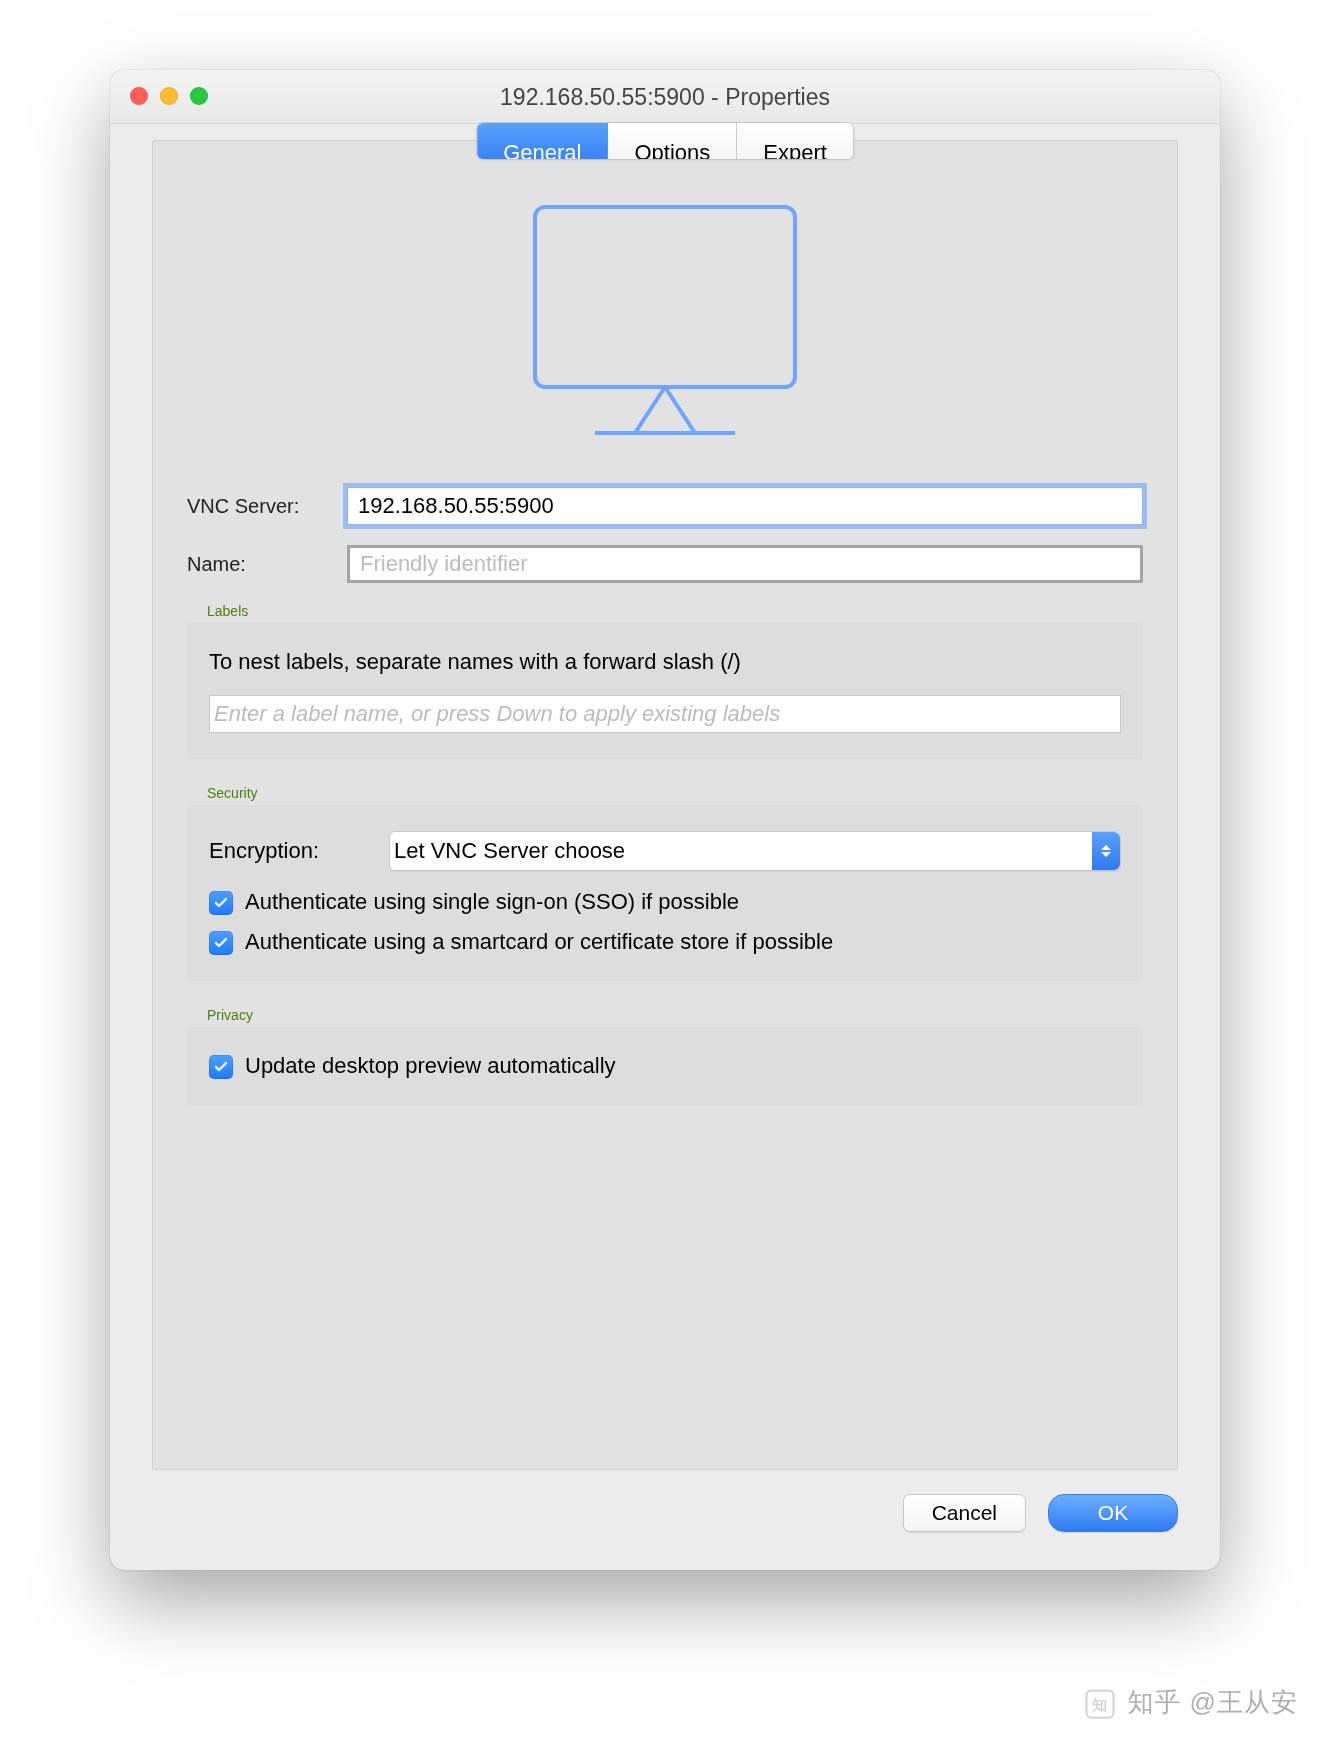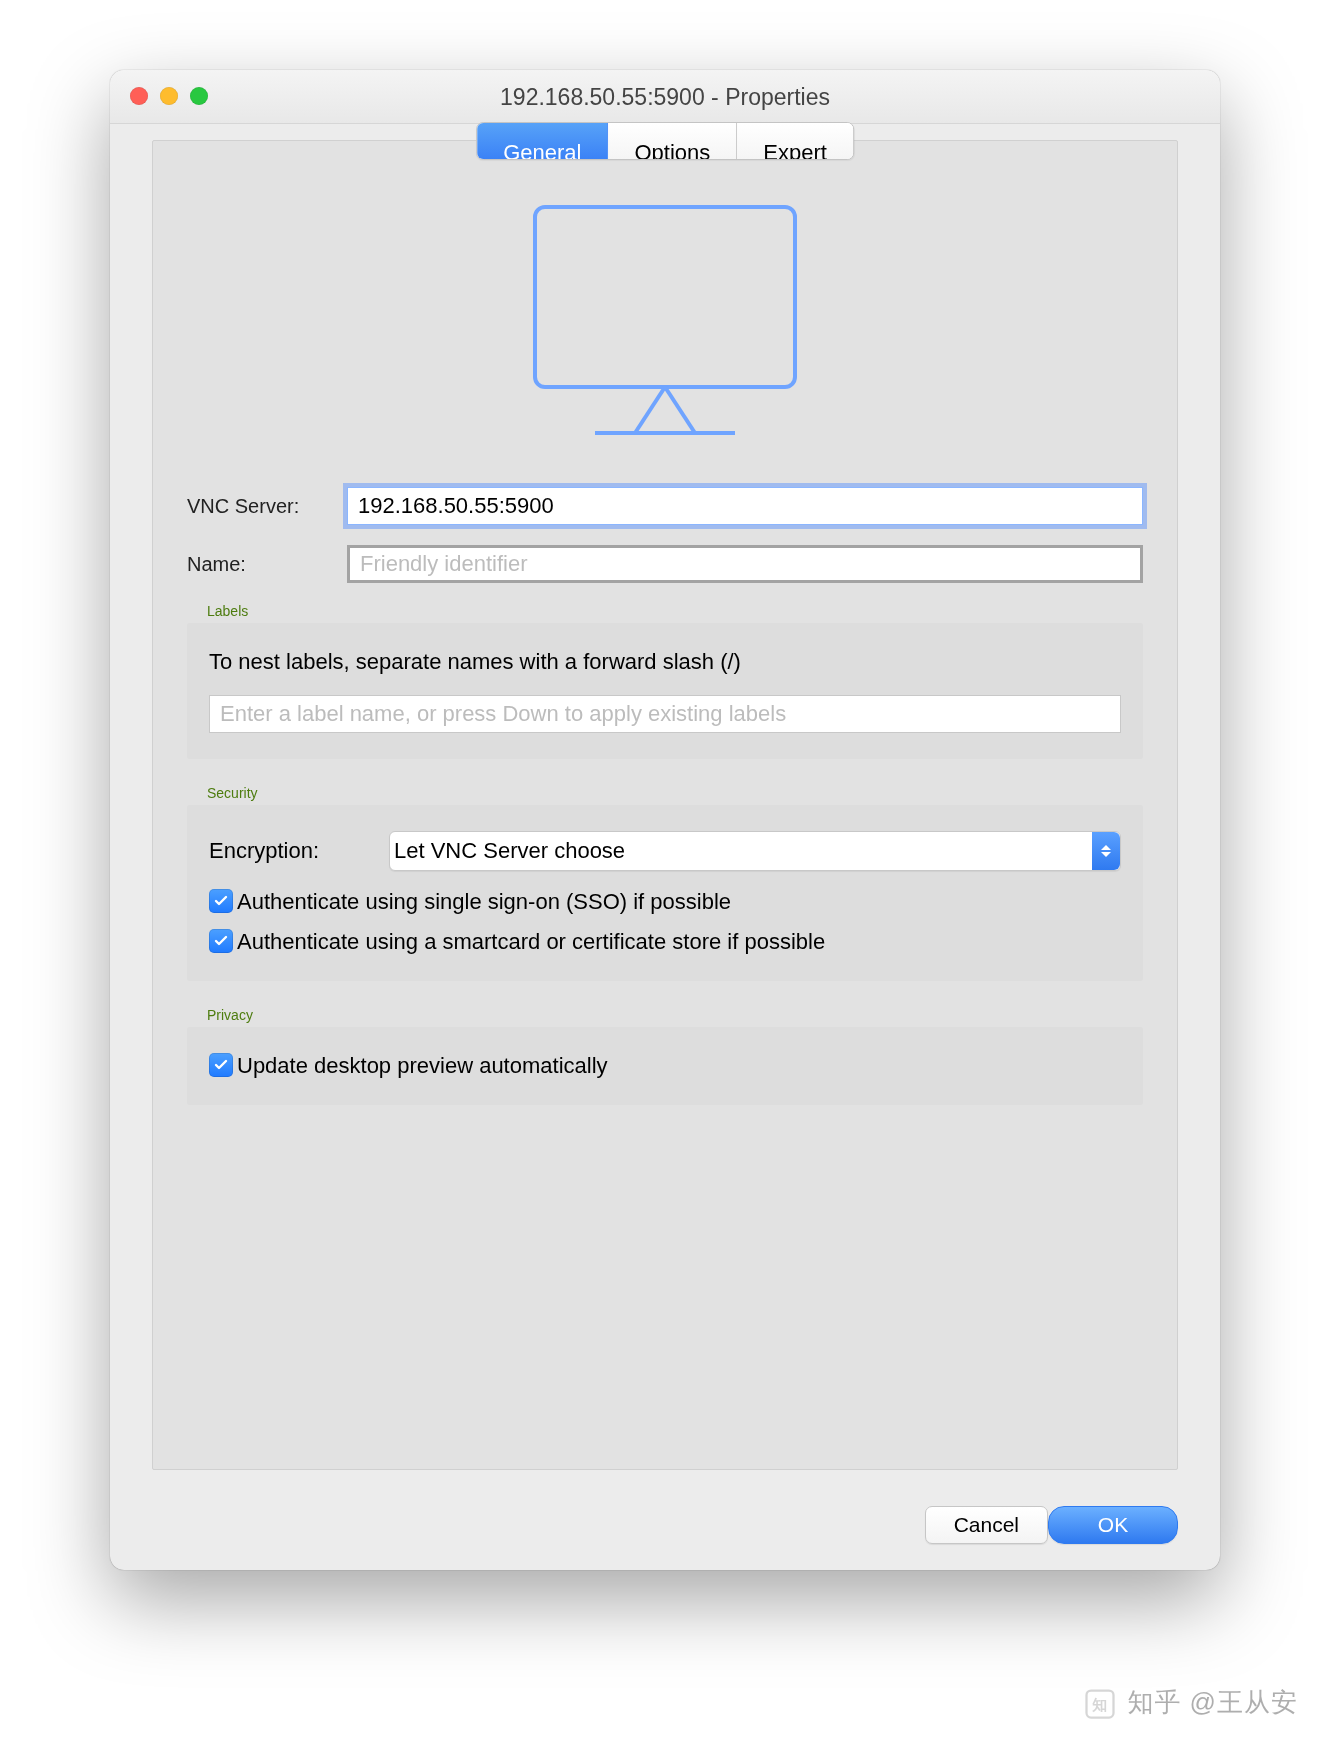--- a/index.html
+++ b/index.html
@@ -81,22 +81,22 @@
   .group-label { font-size: 14px; color: #4d7c0f; margin: 12px 0 4px 20px; }
   .group-box {
     background: #dddddd;
     border-radius: 2px;
     padding: 26px 22px;
     margin-bottom: 26px;
   }
   .hint { font-size: 22px; margin-bottom: 20px; }
   .label-input {
     width: 100%; height: 38px; font-size: 22px;
-    padding: 0 10px;
-    border: 1px solid #c8c8c8; background: #fff;
+    padding: 0 4px;
+    border: 1px solid #c8c8c8; background: #fff; font-style: italic;
   }
   .label-input::placeholder { color: #bcbcbc; }
 
   .sec-row { display: flex; align-items: center; margin-bottom: 18px; }
   .sec-label { font-size: 22px; width: 180px; }
   .select {
     flex: 1; height: 40px; display: flex; align-items: center;
     background: #fff;
     border: 1px solid #c8c8c8;
     border-radius: 6px;
@@ -109,33 +109,33 @@
     position: absolute; right: 0; top: 0; bottom: 0; width: 28px;
     background: linear-gradient(#5aa0ff,#2f7af0);
     border-radius: 0 6px 6px 0;
     display: flex; flex-direction: column; align-items: center; justify-content: center;
     gap: 2px;
   }
   .arr-up, .arr-down { width: 0; height: 0; border-left: 5px solid transparent; border-right: 5px solid transparent; }
   .arr-up { border-bottom: 5px solid #fff; }
   .arr-down { border-top: 5px solid #fff; }
 
-  .check-row { display: flex; align-items: flex-start; gap: 4px; font-size: 22px; margin-top: 14px; }
+  .check-row { display: flex; align-items: flex-end; gap: 12px; font-size: 22px; margin-top: 14px; }
   .chk {
     width: 24px; height: 24px; border-radius: 5px;
     background: linear-gradient(#4ca0ff,#1f7aff);
     display: flex; align-items: center; justify-content: center;
     flex-shrink: 0;
     box-shadow: inset 0 0 0 1px rgba(0,0,0,0.1);
   }
   .chk svg { width: 16px; height: 16px; }
 
   .footer-buttons {
-    position: absolute; right: 42px; bottom: 26px;
-    display: flex; gap: 0; margin-left: 36px;
+    position: absolute; right: 42px; bottom: 38px;
+    display: flex; gap: 22px; margin-left: 36px;
   }
   .btn {
     height: 38px; padding: 0 28px; font-size: 21px;
     border-radius: 7px; border: 1px solid #c6c6c6;
     background: linear-gradient(#ffffff,#f4f4f4);
     box-shadow: 0 1px 1px rgba(0,0,0,0.08);
     min-width: 110px; text-align: center; line-height: 36px;
     cursor: default;
   }
   .btn.primary {

